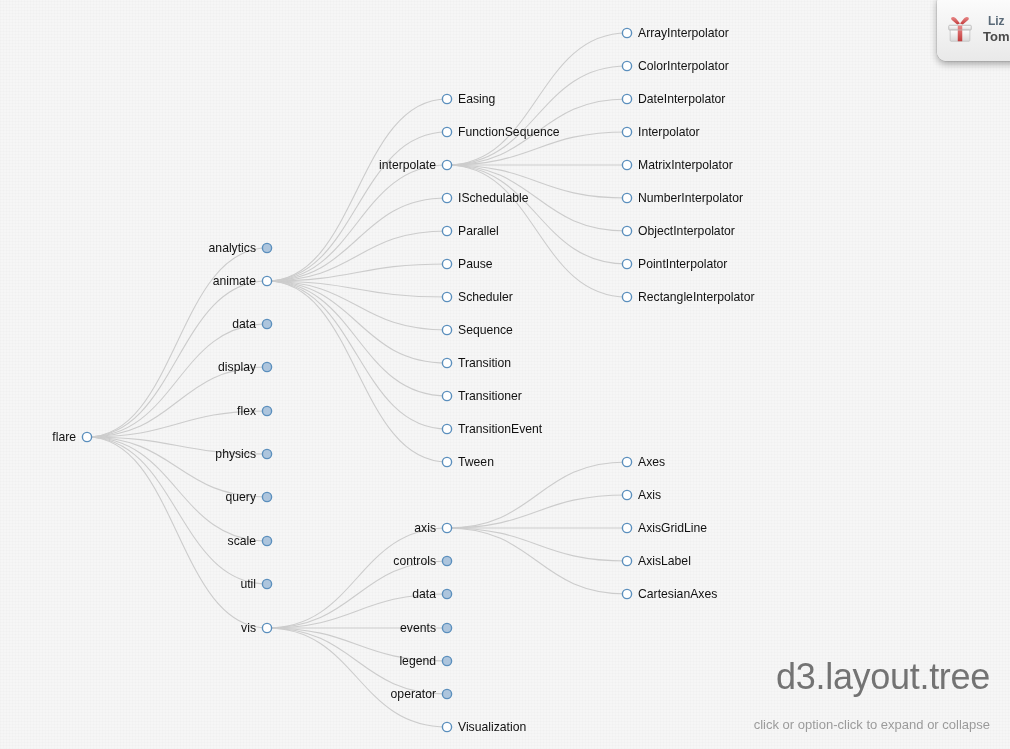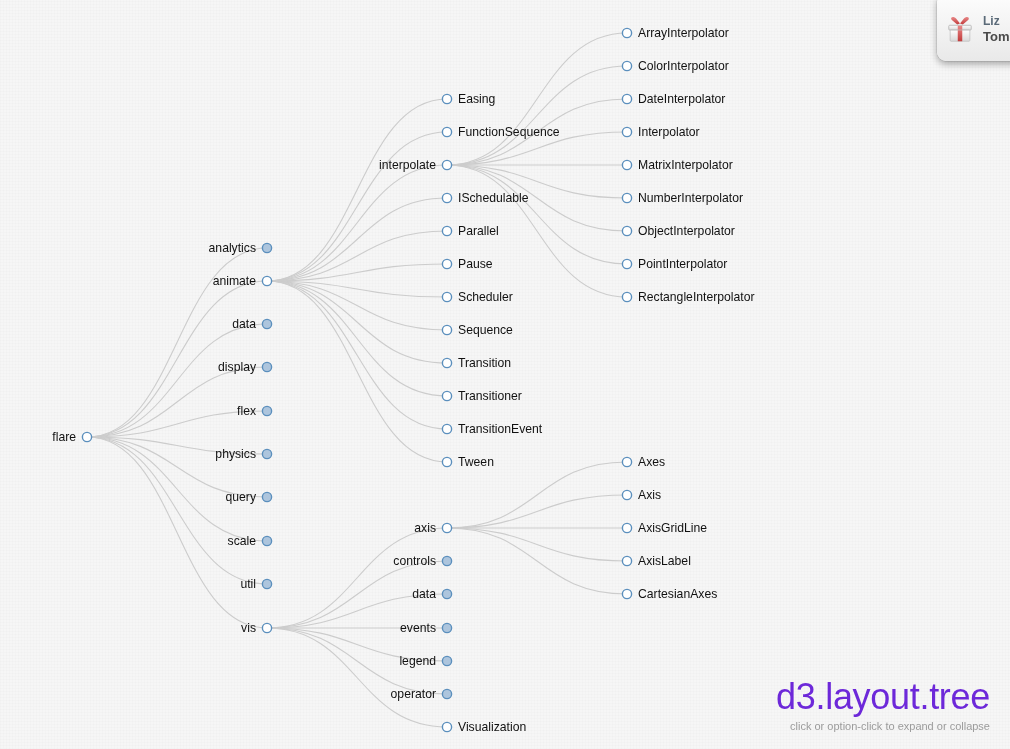--- a/index.html
+++ b/index.html
@@ -32,46 +32,46 @@
   
   #watermark{
     position:absolute;right:20px;bottom:17px;
     text-align:right;
     user-select:none;
   }
   #watermark .wm-title{
     font-family:"Liberation Sans", sans-serif;
     font-size:36px;
     font-weight:300;
-    color:#6d28d9;
+    color:#737373;
     letter-spacing:-0.3px;
     line-height:1;
   }
   #watermark .wm-sub{
     font-family:"Liberation Sans", sans-serif;
-    font-size:11px;
+    font-size:13px;
     color:#9b9b9b;
-    margin-top:5px;
+    margin-top:22px;
   }
 
   
   #notification{
     position:absolute;top:-6px;left:937px;
     width:118px;height:67px;
     border-radius:9px;
     background:linear-gradient(180deg,#fdfdfd 0%,#f2f2f2 55%,#e9e9e9 100%);
     box-shadow:0 3px 7px rgba(0,0,0,0.33), 0 0 0 0.5px rgba(0,0,0,0.12);
     display:flex;align-items:center;
     padding:0 8px;
     box-sizing:border-box;
   }
   #notification .gift{
     width:30px;height:30px;flex:0 0 30px;margin-right:8px;margin-top:4px;
   }
-  #notification .ntext{margin-top:4px;overflow:hidden;}
+  #notification .ntext{margin-top:4px;overflow:hidden;text-align:center;}
   #notification .ntitle{
     font-family:"Liberation Sans", sans-serif;
     font-size:12px;font-weight:bold;color:#5a6a78;
     line-height:1.25;white-space:nowrap;
   }
   #notification .nbody{
     font-family:"Liberation Sans", sans-serif;
     font-size:13px;font-weight:bold;color:#4a4a4a;
     line-height:1.25;white-space:nowrap;
   }

